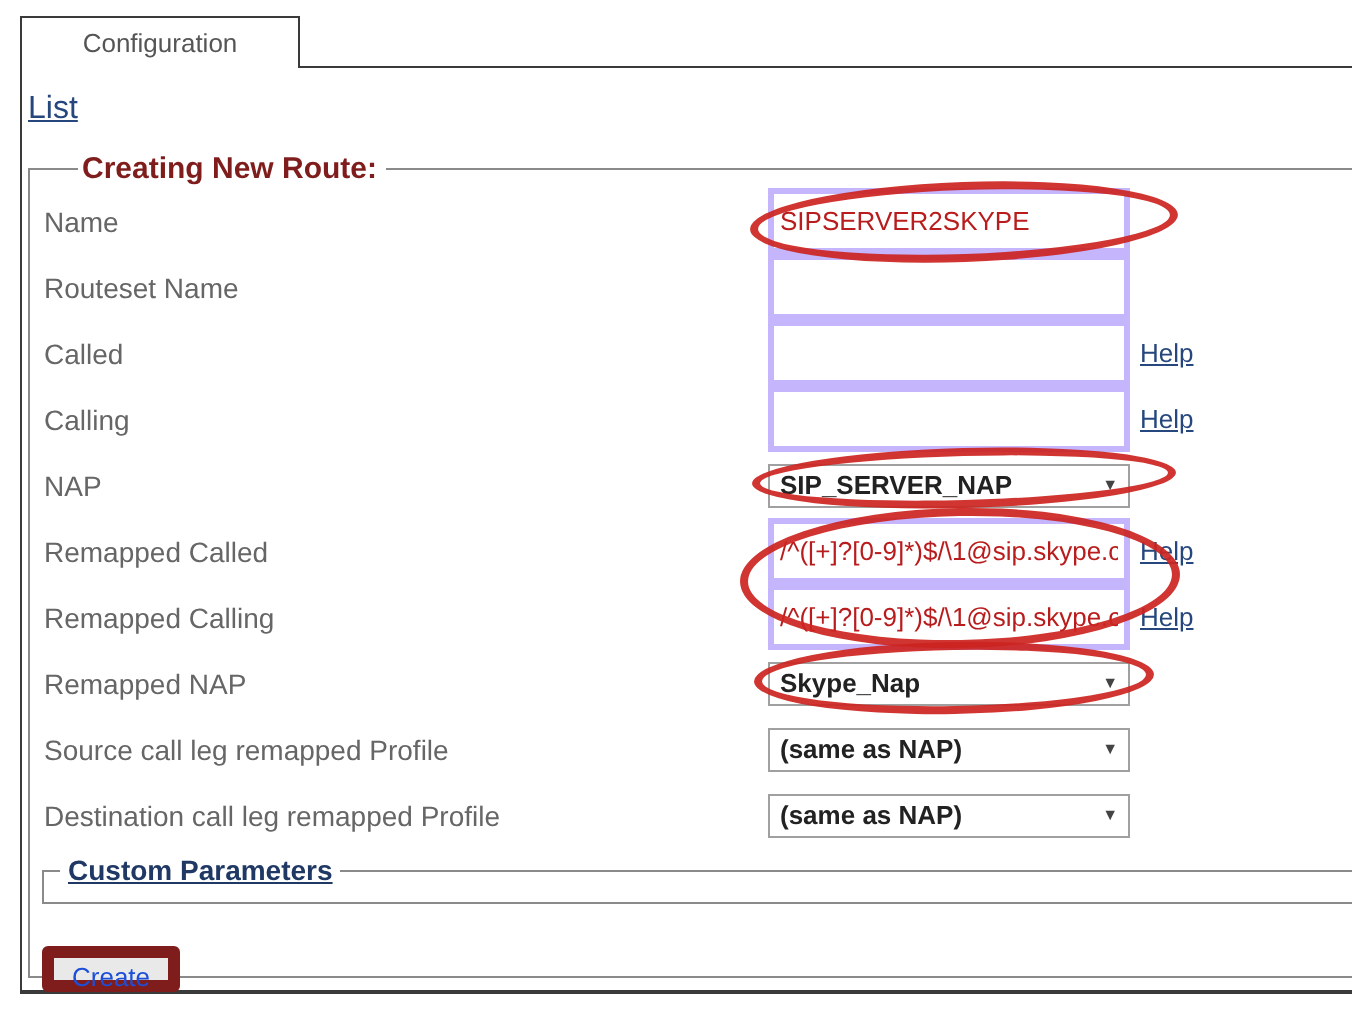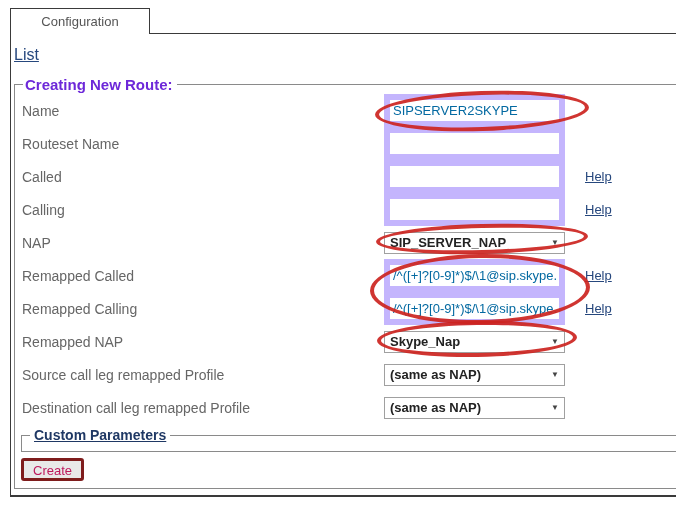--- a/index.html
+++ b/index.html
@@ -31,54 +31,54 @@
   .list-link {
     position: absolute; left: 14px; top: 46px;
     font-size: 16px; color: #26477d; text-decoration: underline; cursor: pointer;
   }
   
   fieldset.main-fs {
     position: absolute; left: 14px; top: 76px; width: 676px; height: 413px;
     border: 1px solid #8a8a8a; padding: 0 0 0 6px; background: #fff;
   }
   fieldset.main-fs > legend {
-    font-size: 15px; font-weight: bold; color: #6d28d9;
-    padding: 0 4px 0 2px; margin-left: 2px;
+    font-size: 15px; font-weight: bold; color: #7f1d1d;
+    padding: 0 4px 0 2px; margin-left: 18px;
   }
   .form-row { display: flex; align-items: center; height: 33px; }
   .form-row:first-of-type { margin-top: 1px; }
   .row-label { width: 363px; font-size: 14px; color: #666; padding-left: 1px; }
   .text-input {
-    width: 181px; height: 33px; border: 6px solid #c4b5fd; background: #fff;
-    font-family: "Liberation Sans", sans-serif; font-size: 13px; color: #0369a1;
+    width: 181px; height: 33px; border: 3px solid #c4b5fd; background: #fff;
+    font-family: "Liberation Sans", sans-serif; font-size: 13px; color: #b91c1c;
     padding: 1px 3px; border-radius: 0; outline: none;
   }
   .select-box {
     width: 181px; height: 22px; border: 1px solid #a0a0a0; background: #fff;
     display: flex; align-items: center; justify-content: space-between;
     font-size: 13px; color: #222; padding: 0 5px 0 5px; cursor: default; font-weight: bold;
   }
   .select-arrow { font-size: 8px; color: #444; line-height: 1; }
   .help-link {
-    margin-left: 20px; font-size: 13px; color: #26477d;
+    margin-left: 5px; font-size: 13px; color: #26477d;
     text-decoration: underline; cursor: pointer;
   }
   
   fieldset.custom-fs {
     margin-top: 3px; width: 664px; height: 25px;
     border: 1px solid #8a8a8a; padding: 0;
   }
   fieldset.custom-fs > legend {
     font-size: 14px; font-weight: bold; color: #1f3864;
     text-decoration: underline; margin-left: 8px; padding: 0 4px; cursor: pointer;
   }
   .create-btn {
-    margin-top: 6px; margin-left: 0px;
-    font-family: "Liberation Sans", sans-serif; font-size: 13px; color: #be185d;
-    background: #e9e9e9; border: 3px solid #7f1d1d; border-radius: 3px;
+    margin-top: 21px; margin-left: 0px;
+    font-family: "Liberation Sans", sans-serif; font-size: 13px; color: #1d4ed8;
+    background: #e9e9e9; border: 6px solid #7f1d1d; border-radius: 3px;
     padding: 2px 9px; height: 23px; cursor: pointer;
   }
   
   .annotation {
     position: absolute; border: 4px solid rgba(204,36,32,0.92);
     border-radius: 50%; pointer-events: none; z-index: 5;
   }
   .ann-name     { left: 375px; top:  91px; width: 214px; height: 40px; transform: rotate(-2deg); }
   .ann-nap      { left: 376px; top: 224px; width: 212px; height: 30px; transform: rotate(-1.5deg); }
   .ann-remap    { left: 370px; top: 254px; width: 220px; height: 70px; transform: rotate(-1deg); }

